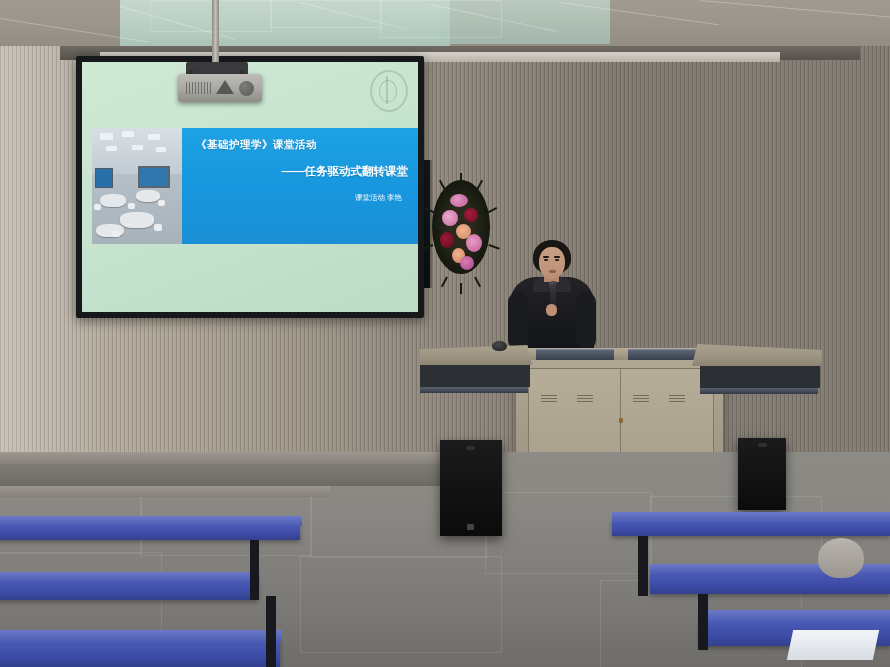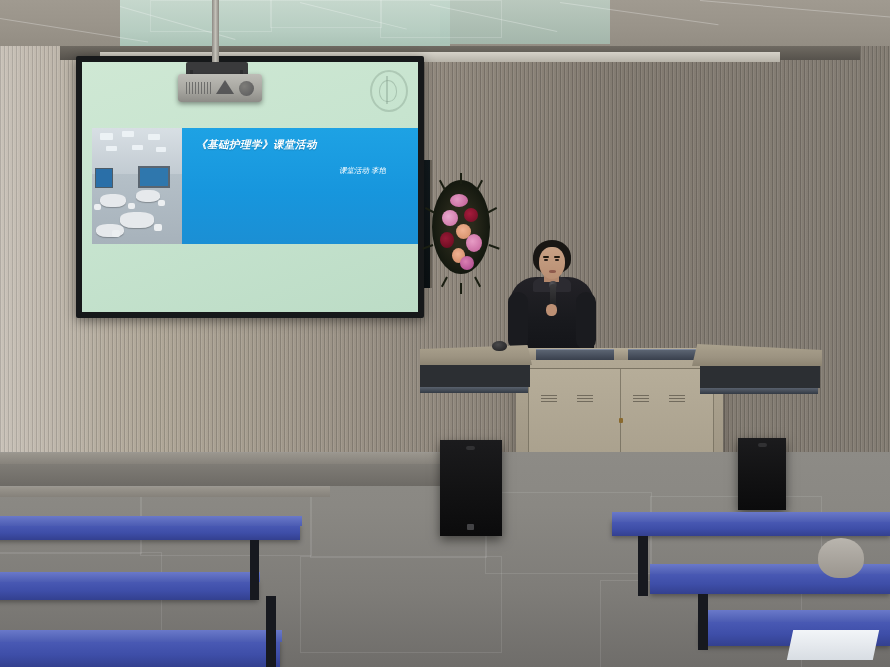--- a/index.html
+++ b/index.html
@@ -94,21 +94,21 @@
   }
   .sp-ceiling{position:absolute;left:0;top:0;width:100%;height:40%;
     background:linear-gradient(180deg,#d8dfe4,#c2cbd2);}
   .sp-light{position:absolute;background:#eef4f7;border-radius:1px;opacity:.9;}
   .sp-mon{position:absolute;background:#2a6fa8;border:1px solid #4d5b66;}
   .sp-board{position:absolute;background:#2f77ad;border:2px solid #5a6570;}
   .sp-tbl{position:absolute;background:#e6e9ec;border-radius:40%;box-shadow:0 1px 1px rgba(0,0,0,.25);}
   .sp-chair{position:absolute;background:#eceff1;border-radius:2px;}
   .slide-text{
     flex:1;position:relative;color:#ffffff;
-    padding:10px 24px 8px 14px;box-sizing:border-box;font-style:italic;
+    padding:10px 8px 8px 14px;box-sizing:border-box;
   }
   .sl-line1{font-size:10.5px;letter-spacing:.5px;font-weight:600;text-shadow:0 1px 1px rgba(0,0,0,.18);}
   .sl-line2{font-size:11.5px;font-weight:700;text-align:right;margin-top:12px;padding-right:2px;text-shadow:0 1px 1px rgba(0,0,0,.18);}
   .sl-line3{font-size:7.5px;text-align:right;margin-top:14px;padding-right:8px;opacity:.97;}
 
   
   .proj-pole{
     position:absolute;left:212px;top:0;width:7px;height:70px;
     background:linear-gradient(90deg,#8d8a84,#c3c0b8,#8a8780);
   }
@@ -297,20 +297,21 @@
           <div class="sp-tbl" style="left:4px;top:96px;width:28px;height:13px;"></div>
           <div class="sp-chair" style="left:2px;top:76px;width:7px;height:6px;"></div>
           <div class="sp-chair" style="left:36px;top:75px;width:7px;height:6px;"></div>
           <div class="sp-chair" style="left:66px;top:72px;width:7px;height:6px;"></div>
           <div class="sp-chair" style="left:20px;top:102px;width:8px;height:7px;"></div>
           <div class="sp-chair" style="left:62px;top:96px;width:8px;height:7px;"></div>
         </div>
 
         <div class="slide-text">
           <div class="sl-line1">《基础护理学》课堂活动</div>
+          <div class="sl-line2">——任务驱动式翻转课堂</div>
           <div class="sl-line3">课堂活动  李艳</div>
         </div>
 
       </div>
     </div>
   </div>
 
   <div class="proj-pole"></div>
   <div class="proj-mount"></div>
   <div class="proj-arm" style="left:190px;top:70px;width:3px;height:8px;"></div>

